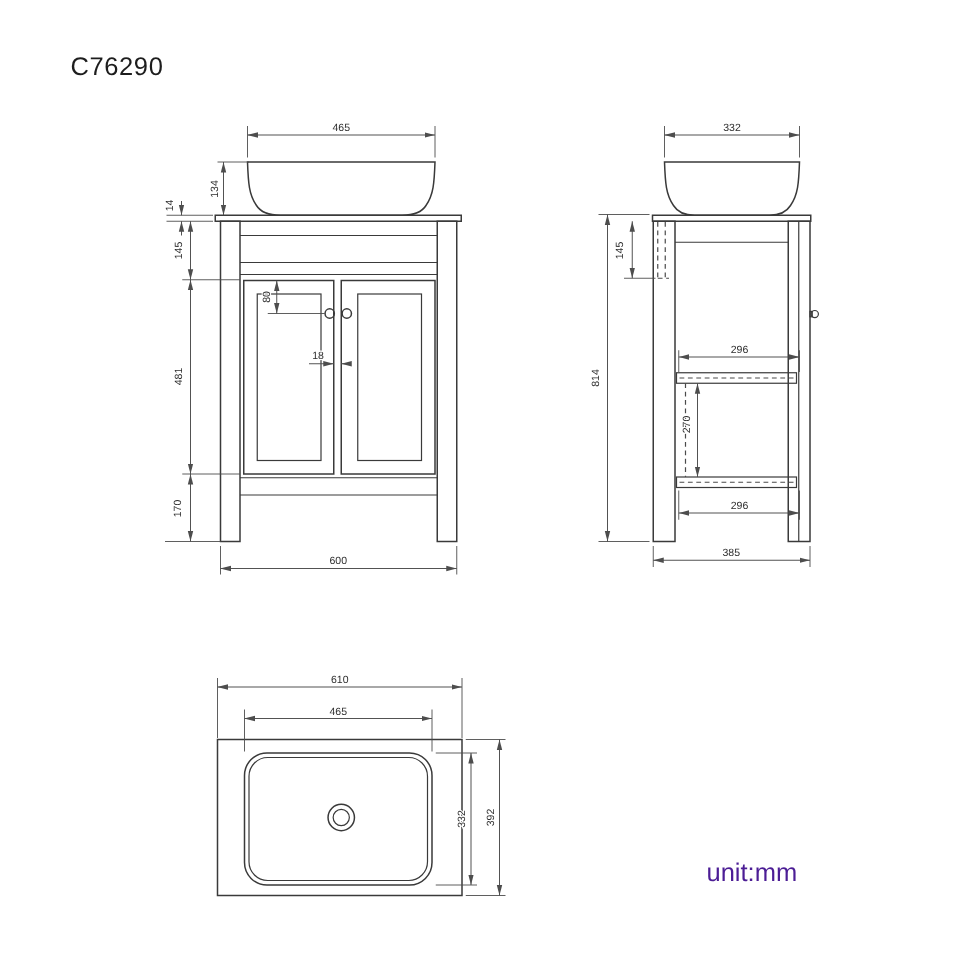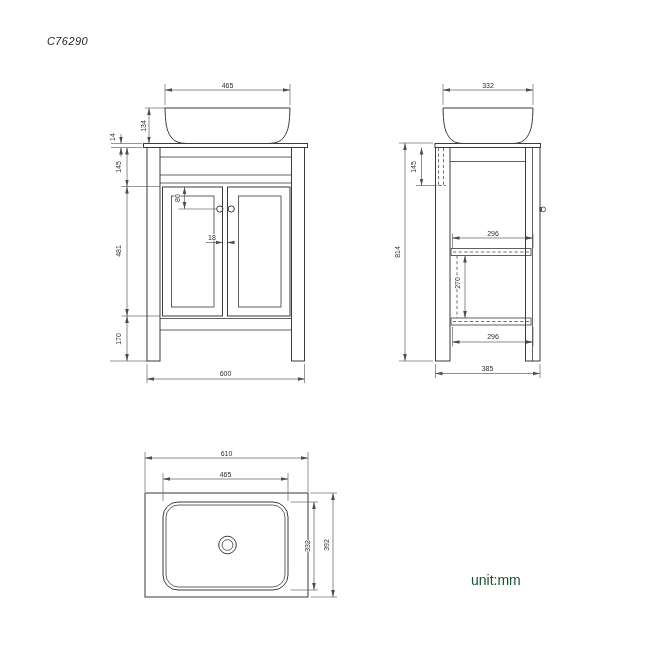--- a/index.html
+++ b/index.html
@@ -1,26 +1,25 @@
 <!DOCTYPE html>
 <html><head>
 <meta charset="utf-8">
 <style>
   html,body{margin:0;padding:0;}
   body{
     width:650px;height:650px;background:#ffffff;position:relative;
     font-family:"Liberation Sans", sans-serif;overflow:hidden;
   }
   .product-code{
-    position:absolute;left:47px;top:35px;font-size:11px;color:#1d1d1d;
+    position:absolute;left:47px;top:35px;font-size:17px;color:#1d1d1d;
     letter-spacing:.4px;
-    font-style:italic;
   }
   .unit-label{
-    position:absolute;left:471px;top:572px;font-size:14px;color:#14532d;
+    position:absolute;left:471px;top:572px;font-size:17px;color:#4c1d95;
   }
   svg{position:absolute;left:0;top:0;}
   .obj{stroke:#3a3a3a;stroke-width:1;fill:none;}
   .obj-thin{stroke:#3a3a3a;stroke-width:.8;fill:none;}
   .hid{stroke:#4a4a4a;stroke-width:.8;fill:none;stroke-dasharray:3.2,2.4;}
   .diml{stroke:#4d4d4d;stroke-width:.65;fill:none;}
   .ext{stroke:#4d4d4d;stroke-width:.6;fill:none;}
   text.dim{
     font-family:"Liberation Sans", sans-serif;font-size:7px;fill:#2e2e2e;
     paint-order:stroke;stroke:#ffffff;stroke-width:1.4px;

